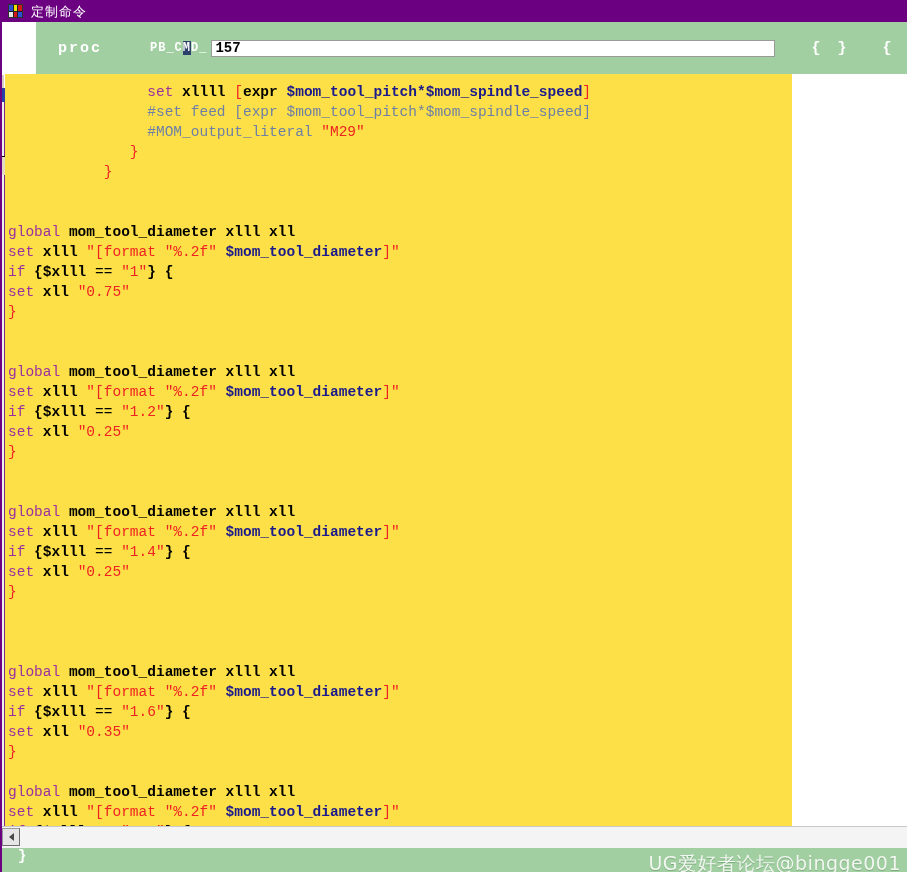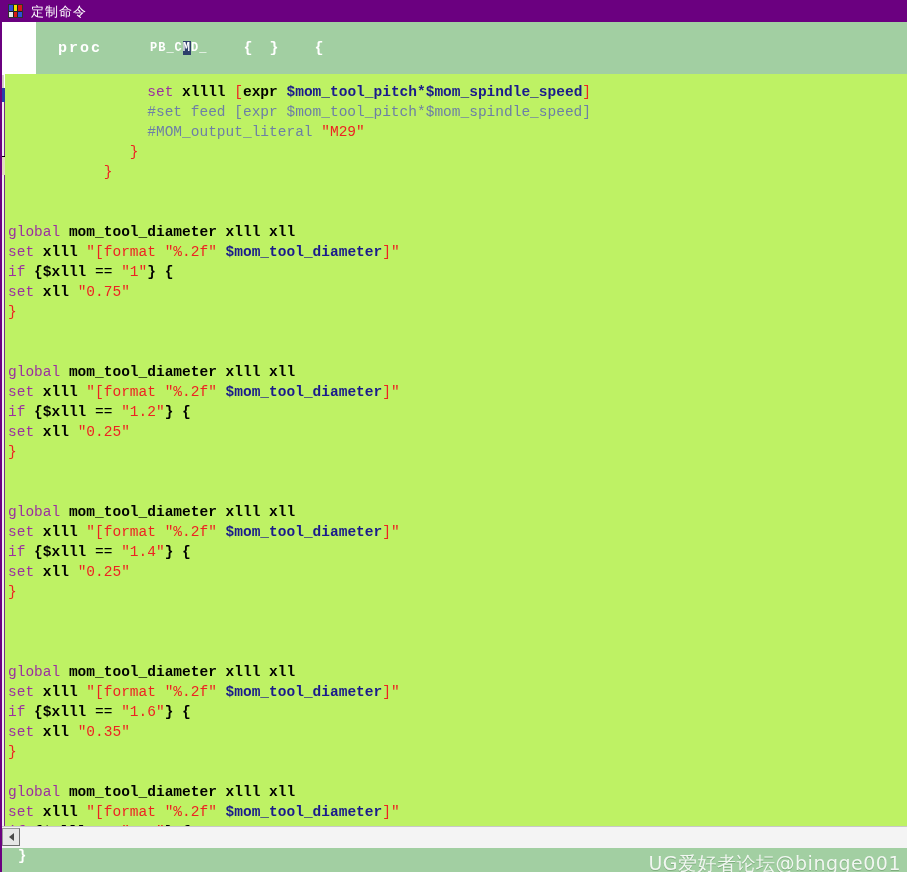--- a/index.html
+++ b/index.html
@@ -126,22 +126,22 @@
     font-size: 15px;
     font-weight: bold;
     margin-left: 32px;
     white-space: nowrap;
   }
 
   
   .code-area {
     position: absolute;
     left: 0; top: 74px;
-    width: 907px; height: 752px;
-    background: #bef264;
+    width: 792px; height: 752px;
+    background: #fde047;
     overflow: hidden;
   }
   .code {
     position: absolute;
     left: 0; top: 8px;
     width: 907px;
     font-family: "Liberation Mono", monospace;
     font-size: 14.5px;
     line-height: 20px;
     white-space: pre;
@@ -274,20 +274,21 @@
         <i class="ic5"></i>
         <i class="ic6"></i>
     </span>
     <span class="title-text">定制命令</span>
   </div>
 
   <div class="header">
     <div class="header-inner">
       <span class="kw-proc">proc</span>
       <span class="kw-pbcmd"><span>PB_C</span><span class="sel">M</span><span>D_</span></span>
+      <input class="proc-input" type="text" value="157" style="">
       <span class="brace-a">{ }</span>
       <span class="brace-b">{</span>
     </div>
   </div>
 
   <div class="code-area">
     <div class="code" id="code-body"><div class="ln"><span class="t-plain">                </span><span class="t-kw">set </span><span class="t-var">xllll </span><span class="t-brk">[</span><span class="t-var">expr </span><span class="t-dvar">$mom_tool_pitch*$mom_spindle_speed</span><span class="t-brk">]</span></div><div class="ln"><span class="t-plain">                </span><span class="t-com">#set feed [expr $mom_tool_pitch*$mom_spindle_speed]</span></div><div class="ln"><span class="t-plain">                </span><span class="t-com">#MOM_output_literal </span><span class="t-comr">"M29"</span></div><div class="ln"><span class="t-plain">              </span><span class="t-brk">}</span></div><div class="ln"><span class="t-plain">           </span><span class="t-brk">}</span></div><div class="blank"></div><div class="blank"></div><div class="ln"><span class="t-kw">global </span><span class="t-var">mom_tool_diameter xlll xll</span></div><div class="ln"><span class="t-kw">set </span><span class="t-var">xlll </span><span class="t-str">"[format "%.2f" </span><span class="t-dvar">$mom_tool_diameter</span><span class="t-str">]"</span></div><div class="ln"><span class="t-kw">if </span><span class="t-brace">{</span><span class="t-var">$xlll </span><span class="t-plain">== </span><span class="t-str">"1"</span><span class="t-brace">} {</span></div><div class="ln"><span class="t-kw">set </span><span class="t-var">xll </span><span class="t-str">"0.75"</span></div><div class="ln"><span class="t-brk">}</span></div><div class="blank"></div><div class="blank"></div><div class="ln"><span class="t-kw">global </span><span class="t-var">mom_tool_diameter xlll xll</span></div><div class="ln"><span class="t-kw">set </span><span class="t-var">xlll </span><span class="t-str">"[format "%.2f" </span><span class="t-dvar">$mom_tool_diameter</span><span class="t-str">]"</span></div><div class="ln"><span class="t-kw">if </span><span class="t-brace">{</span><span class="t-var">$xlll </span><span class="t-plain">== </span><span class="t-str">"1.2"</span><span class="t-brace">} {</span></div><div class="ln"><span class="t-kw">set </span><span class="t-var">xll </span><span class="t-str">"0.25"</span></div><div class="ln"><span class="t-brk">}</span></div><div class="blank"></div><div class="blank"></div><div class="ln"><span class="t-kw">global </span><span class="t-var">mom_tool_diameter xlll xll</span></div><div class="ln"><span class="t-kw">set </span><span class="t-var">xlll </span><span class="t-str">"[format "%.2f" </span><span class="t-dvar">$mom_tool_diameter</span><span class="t-str">]"</span></div><div class="ln"><span class="t-kw">if </span><span class="t-brace">{</span><span class="t-var">$xlll </span><span class="t-plain">== </span><span class="t-str">"1.4"</span><span class="t-brace">} {</span></div><div class="ln"><span class="t-kw">set </span><span class="t-var">xll </span><span class="t-str">"0.25"</span></div><div class="ln"><span class="t-brk">}</span></div><div class="blank"></div><div class="blank"></div><div class="blank"></div><div class="ln"><span class="t-kw">global </span><span class="t-var">mom_tool_diameter xlll xll</span></div><div class="ln"><span class="t-kw">set </span><span class="t-var">xlll </span><span class="t-str">"[format "%.2f" </span><span class="t-dvar">$mom_tool_diameter</span><span class="t-str">]"</span></div><div class="ln"><span class="t-kw">if </span><span class="t-brace">{</span><span class="t-var">$xlll </span><span class="t-plain">== </span><span class="t-str">"1.6"</span><span class="t-brace">} {</span></div><div class="ln"><span class="t-kw">set </span><span class="t-var">xll </span><span class="t-str">"0.35"</span></div><div class="ln"><span class="t-brk">}</span></div><div class="blank"></div><div class="ln"><span class="t-kw">global </span><span class="t-var">mom_tool_diameter xlll xll</span></div><div class="ln"><span class="t-kw">set </span><span class="t-var">xlll </span><span class="t-str">"[format "%.2f" </span><span class="t-dvar">$mom_tool_diameter</span><span class="t-str">]"</span></div><div class="ln"><span class="t-kw">if </span><span class="t-brace">{</span><span class="t-var">$xlll </span><span class="t-plain">== </span><span class="t-str">"1.8"</span><span class="t-brace">} {</span></div></div>
   </div>
 
   <div class="vscroll-edge">

